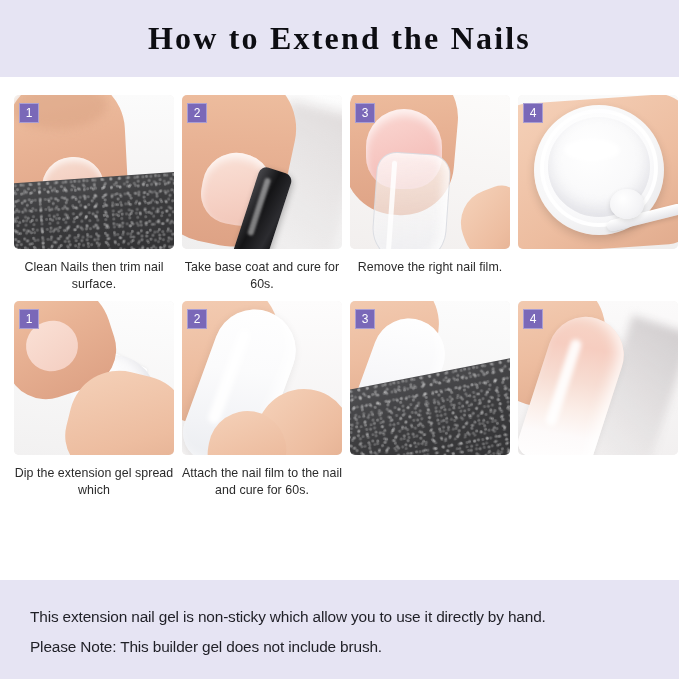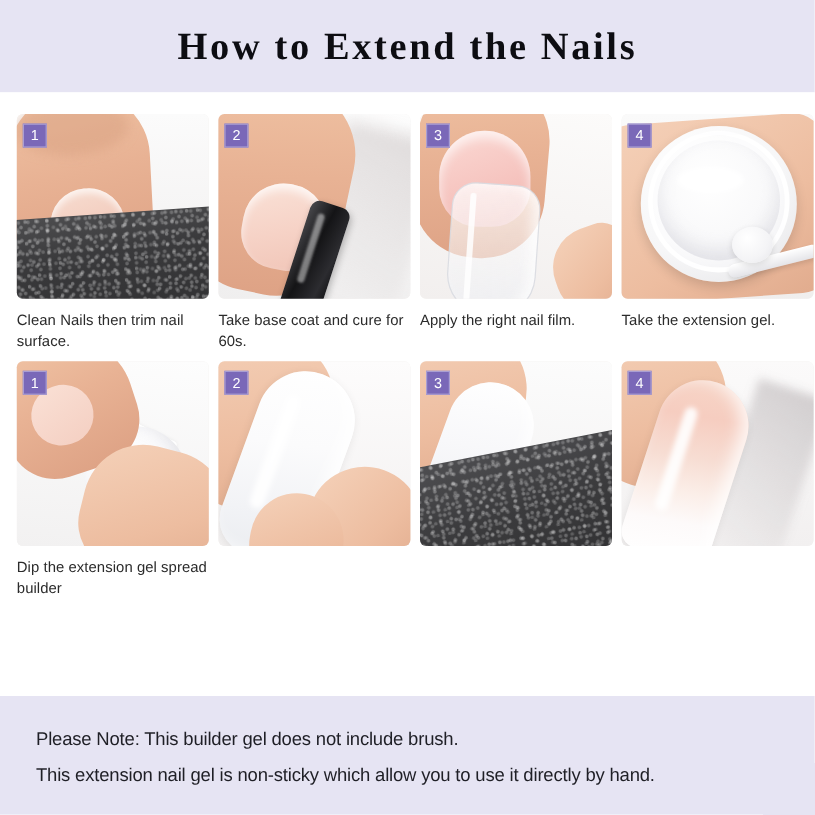--- a/index.html
+++ b/index.html
@@ -85,20 +85,21 @@
   }
 
   .caption {
     margin-top: 10px;
     font-family: "Liberation Sans", sans-serif;
     font-size: 12.4px;
     line-height: 17px;
     color: #2b2b2b;
     letter-spacing: 0.05px;
     white-space: pre-line;
+    text-align: center;
   }
 
   
   .footer-band {
     flex: 0 0 auto;
     height: 99px;
     background: #e6e4f3;
     padding: 22px 30px 0 30px;
   }
   .footer-line {
@@ -409,72 +410,72 @@
             <div class="backdrop"></div>
             <div class="finger skin"></div>
             <div class="nail"></div>
             <div class="film">
                 <div class="film-edge"></div>
               </div>
             <div class="thumb skin2"></div>
           </div>
           <div class="badge">3</div>
         </div>
-        <div class="caption">Apply the right nail film.</div>
+        <div class="caption">Remove the right nail film.</div>
       </div>
 
       <div class="step-cell">
         <div class="photo pD">
           <div class="ph-bg">
             <div class="backdrop"></div>
             <div class="hand skin2"></div>
             <div class="jar-outer"></div>
             <div class="jar-rim"></div>
             <div class="gel"></div>
             <div class="gel-gloss"></div>
             <div class="spatula"></div>
             <div class="blob"></div>
           </div>
           <div class="badge">4</div>
         </div>
-        <div class="caption">Take the extension gel.</div>
       </div>
 
     </div>
 
     <div class="step-row">
 
       <div class="step-cell">
         <div class="photo pE">
           <div class="ph-bg">
             <div class="backdrop"></div>
             <div class="stick"></div>
             <div class="gel-mass"></div>
             <div class="finger-top skin"></div>
             <div class="nail-top"></div>
             <div class="finger-bot skin2"></div>
           </div>
           <div class="badge">1</div>
         </div>
-        <div class="caption">Dip the extension gel spread builder</div>
+        <div class="caption">Dip the extension gel spread which</div>
       </div>
 
       <div class="step-cell">
         <div class="photo pF">
           <div class="ph-bg">
             <div class="backdrop"></div>
             <div class="finger skin2"></div>
             <div class="ext">
                 <div class="ext-gloss"></div>
               </div>
             <div class="thumb skin2"></div>
             <div class="thumb2 skin2"></div>
           </div>
           <div class="badge">2</div>
         </div>
+        <div class="caption">Attach the nail film to the nail and cure for 60s.</div>
       </div>
 
       <div class="step-cell">
         <div class="photo pG">
           <div class="ph-bg">
             <div class="backdrop"></div>
             <div class="finger skin2"></div>
             <div class="ext"></div>
             <div class="file"></div>
           </div>
@@ -494,17 +495,17 @@
           </div>
           <div class="badge">4</div>
         </div>
       </div>
 
     </div>
 
   </div>
 
   <div class="footer-band">
+    <div class="footer-line">This extension nail gel is non-sticky which allow you to use it directly by hand.</div>
     <div class="footer-line">Please Note: This builder gel does not include brush.</div>
-    <div class="footer-line">This extension nail gel is non-sticky which allow you to use it directly by hand.</div>
   </div>
 
 </div>
 
 </body></html>

